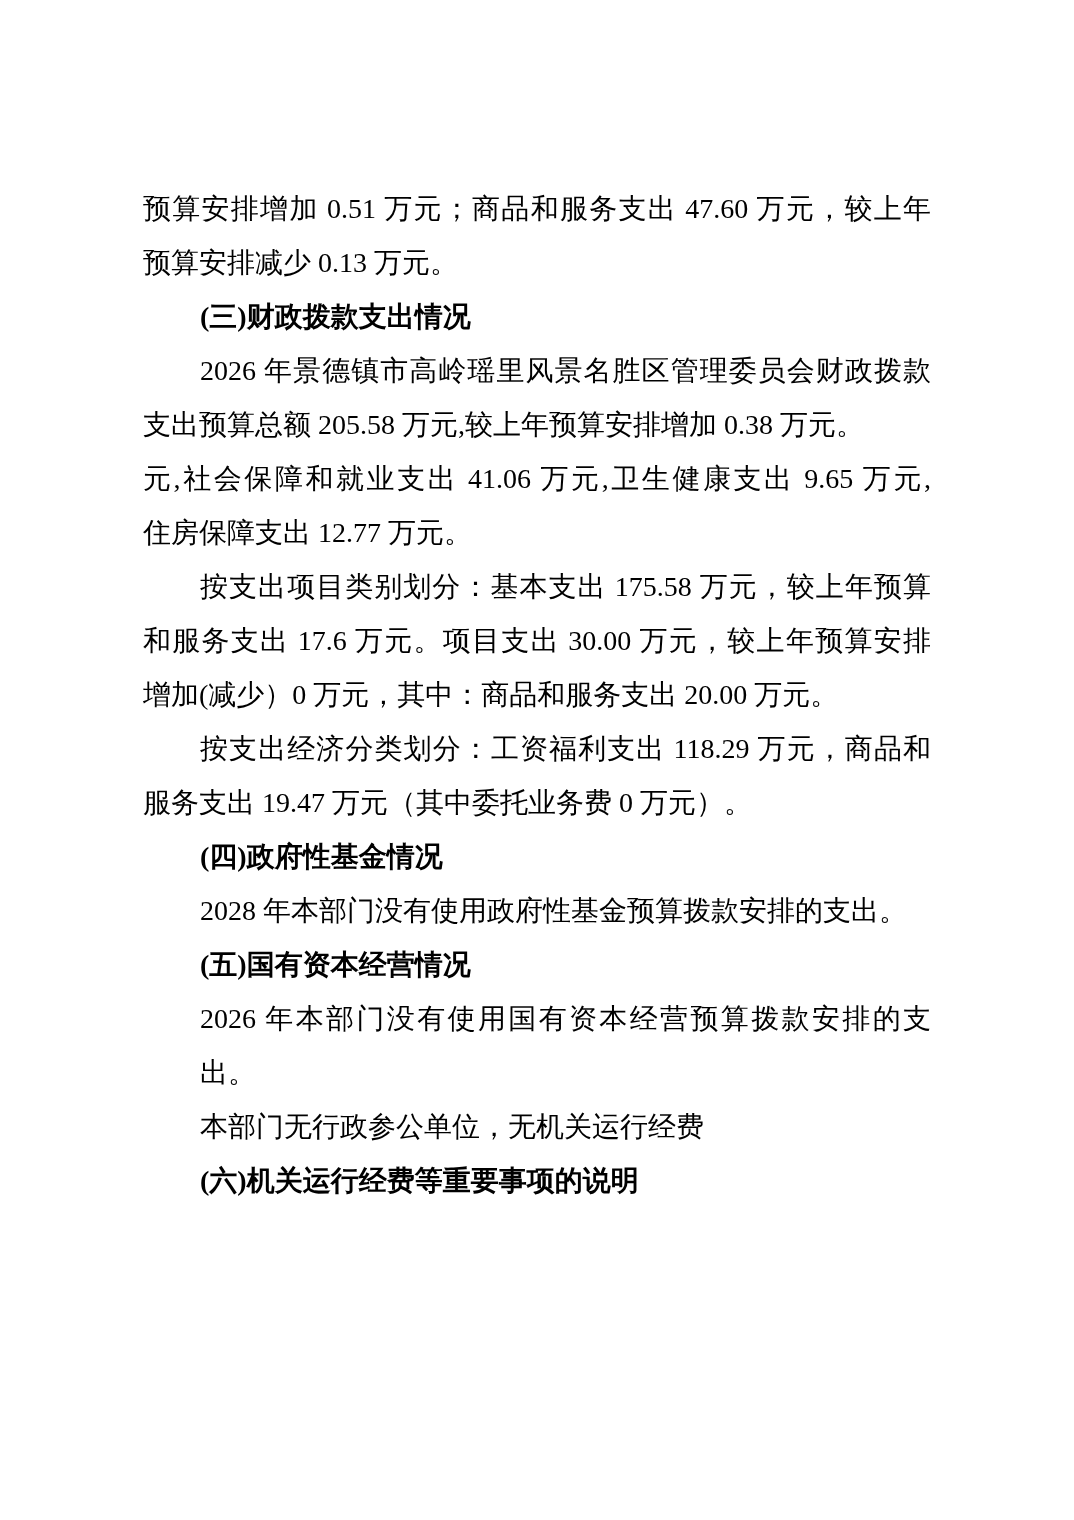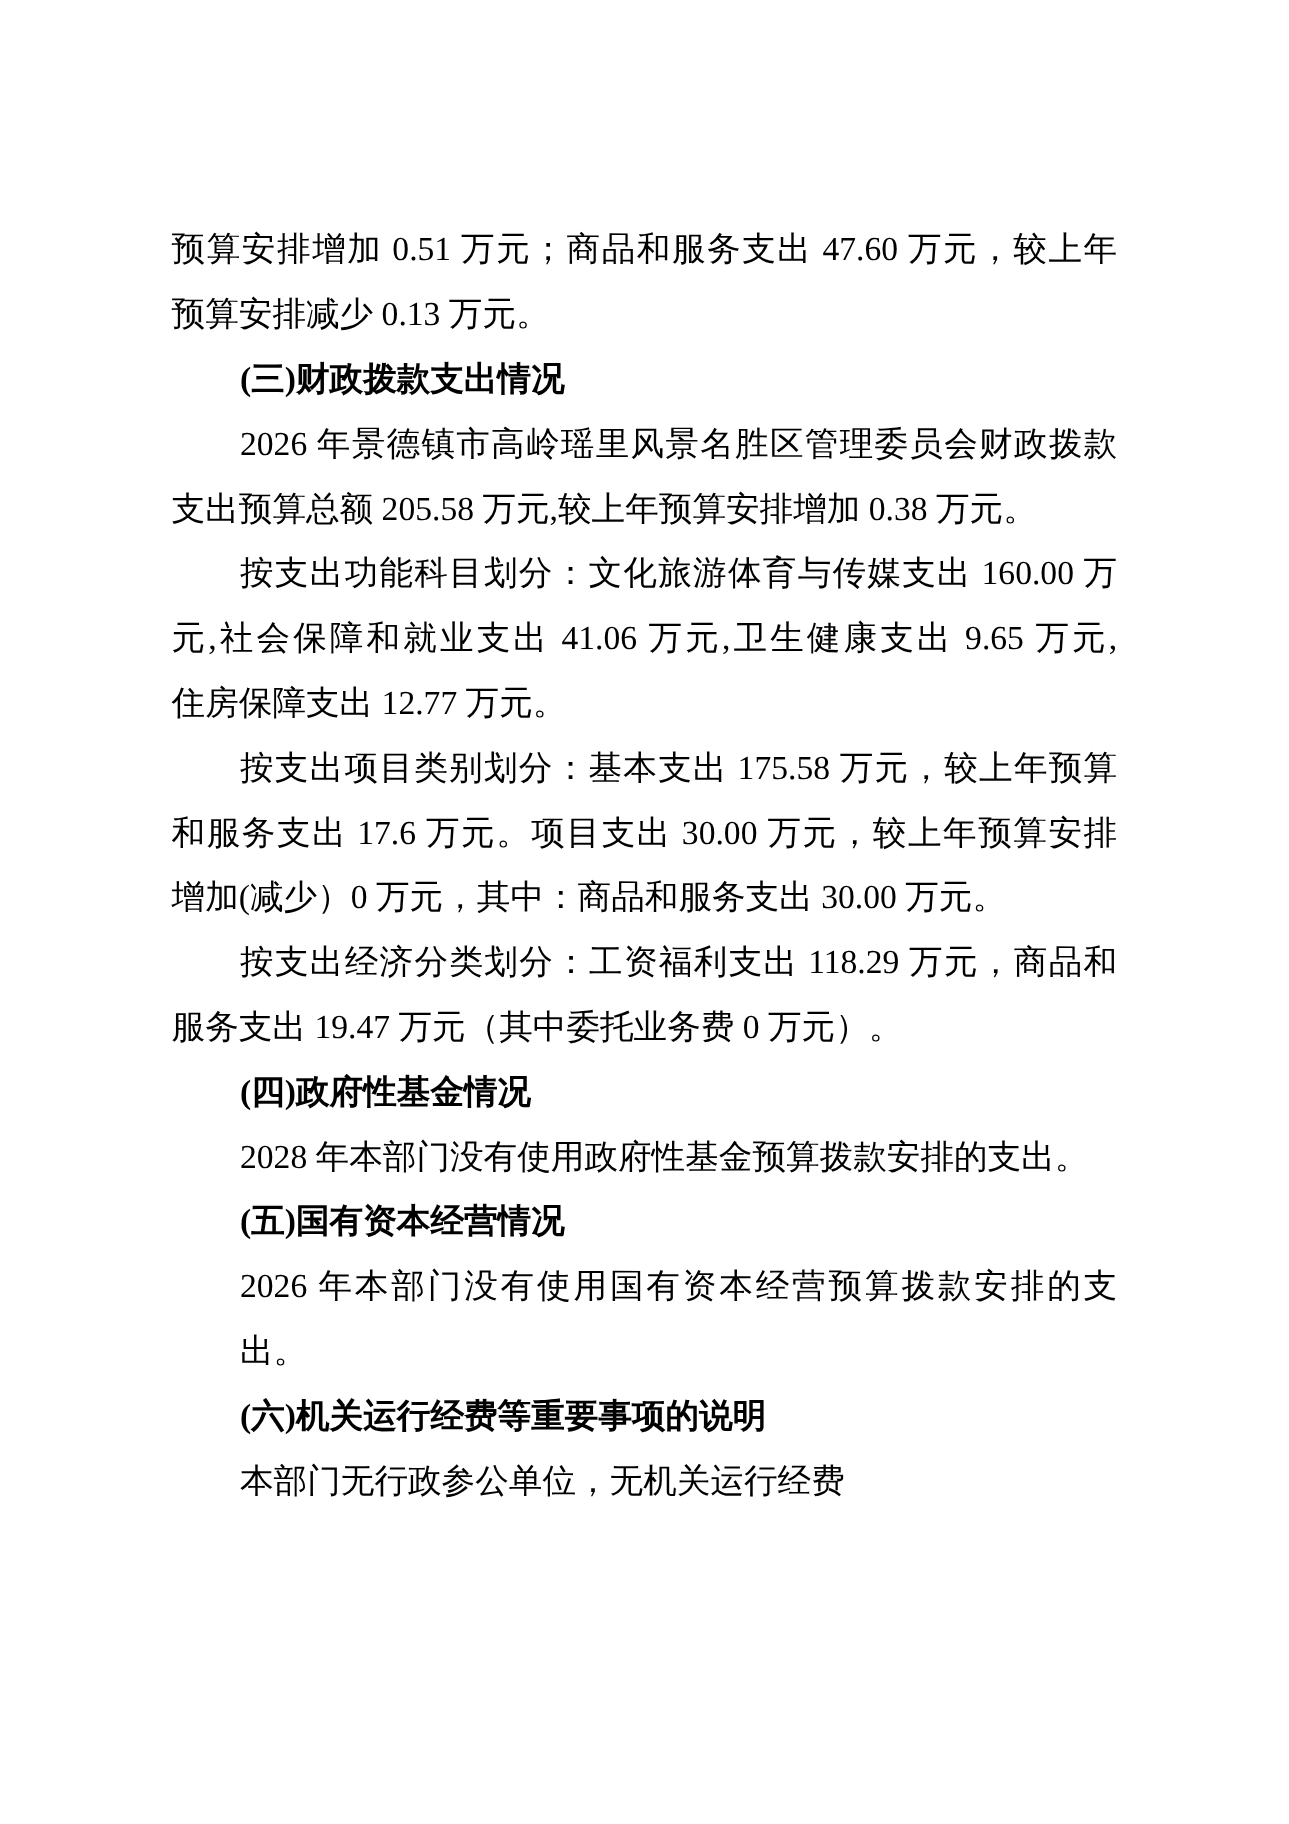--- a/index.html
+++ b/index.html
@@ -41,28 +41,27 @@
 </head>
 <body>
 
 <div class="page">
   <div class="content">
     <div class="line j">预算安排增加 0.51 万元；商品和服务支出 47.60 万元，较上年</div>
     <div class="line">预算安排减少 0.13 万元。</div>
     <div class="line h indent">(三)财政拨款支出情况</div>
     <div class="line j indent">2026 年景德镇市高岭瑶里风景名胜区管理委员会财政拨款</div>
     <div class="line">支出预算总额 205.58 万元,较上年预算安排增加 0.38 万元。</div>
-    <div class="line j indent">按支出功能科目划分：文化旅游体育与传媒支出 160.00 万</div>
     <div class="line j">元,社会保障和就业支出 41.06 万元,卫生健康支出 9.65 万元,</div>
     <div class="line">住房保障支出 12.77 万元。</div>
     <div class="line j indent">按支出项目类别划分：基本支出 175.58 万元，较上年预算</div>
     <div class="line j">和服务支出 17.6 万元。项目支出 30.00 万元，较上年预算安排</div>
-    <div class="line">增加(减少）0 万元，其中：商品和服务支出 30.00 万元。</div>
+    <div class="line">增加(减少）0 万元，其中：商品和服务支出 20.00 万元。</div>
     <div class="line j indent">按支出经济分类划分：工资福利支出 118.29 万元，商品和</div>
     <div class="line">服务支出 19.47 万元（其中委托业务费 0 万元）。</div>
     <div class="line h indent">(四)政府性基金情况</div>
     <div class="line indent">2028 年本部门没有使用政府性基金预算拨款安排的支出。</div>
     <div class="line h indent">(五)国有资本经营情况</div>
     <div class="line indent">2026 年本部门没有使用国有资本经营预算拨款安排的支出。</div>
+    <div class="line indent">本部门无行政参公单位，无机关运行经费</div>
     <div class="line h indent">(六)机关运行经费等重要事项的说明</div>
-    <div class="line indent">本部门无行政参公单位，无机关运行经费</div>
   </div>
 </div>
 
 </body></html>

